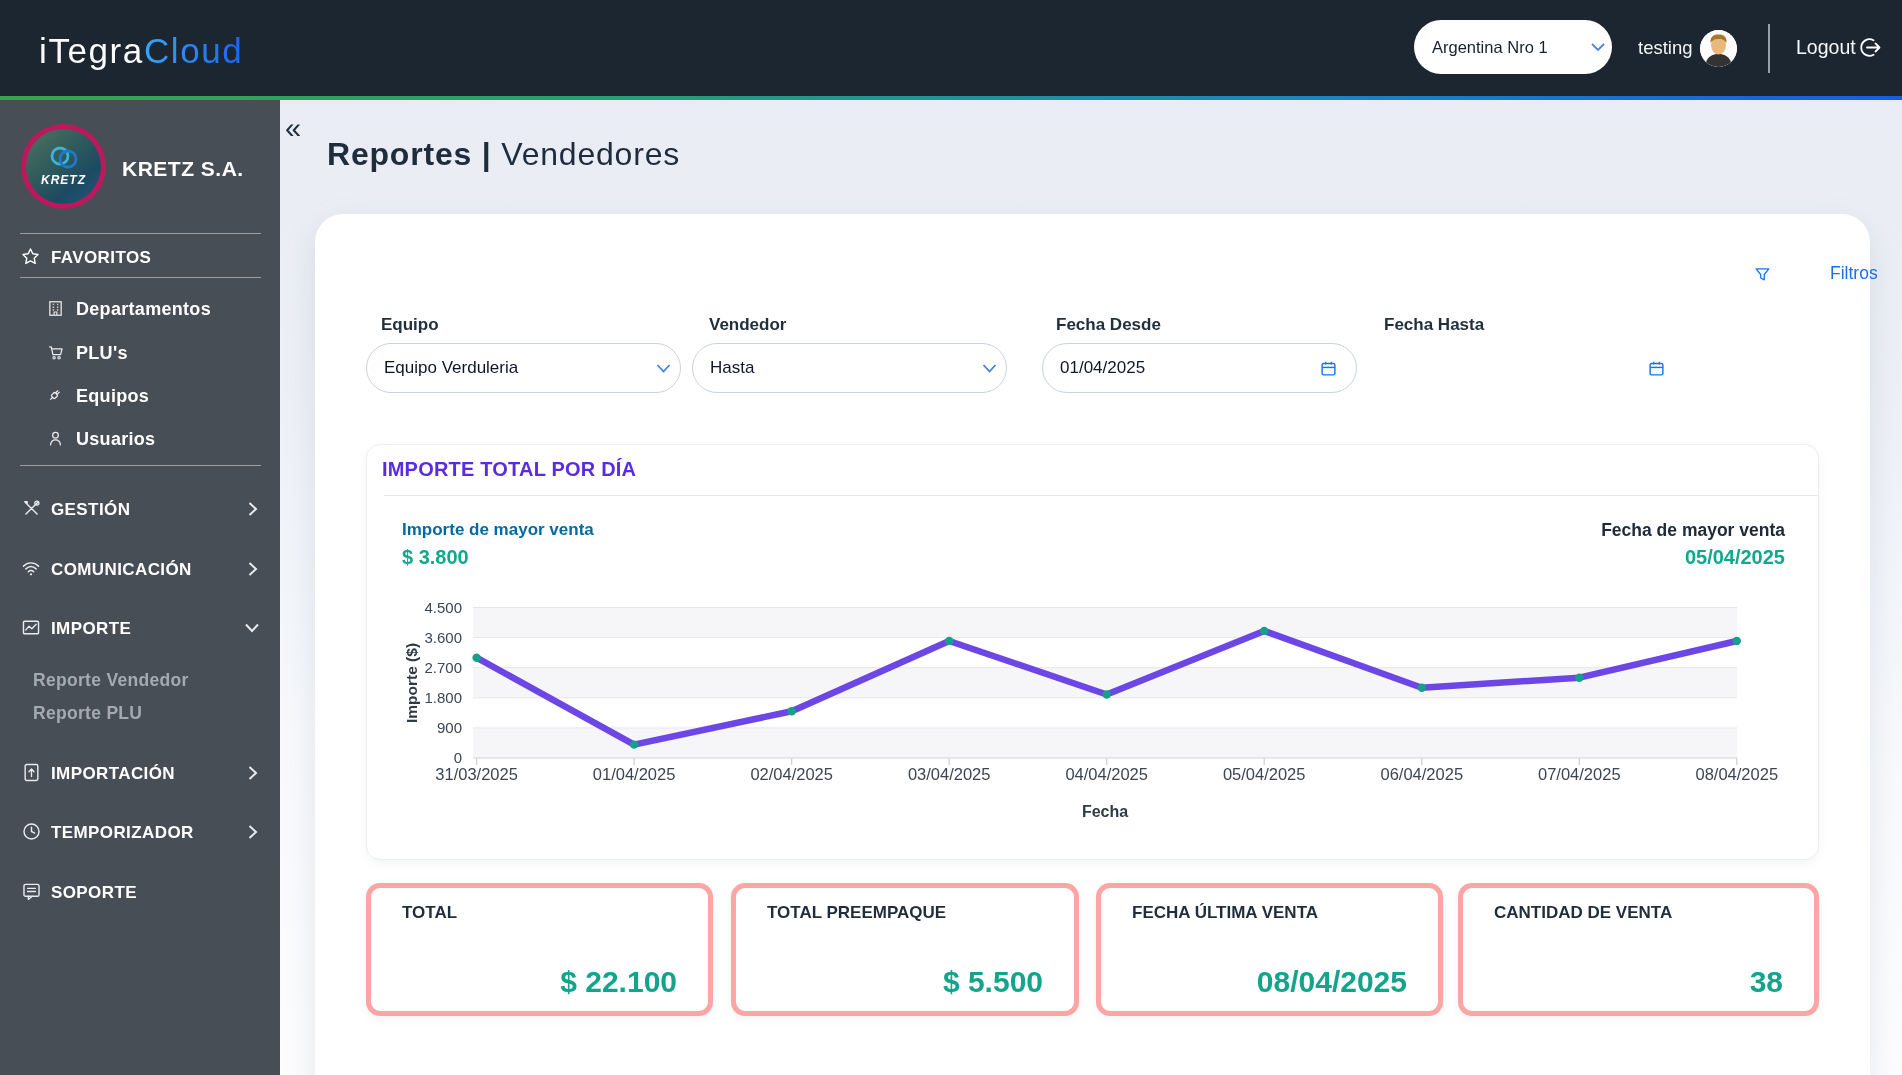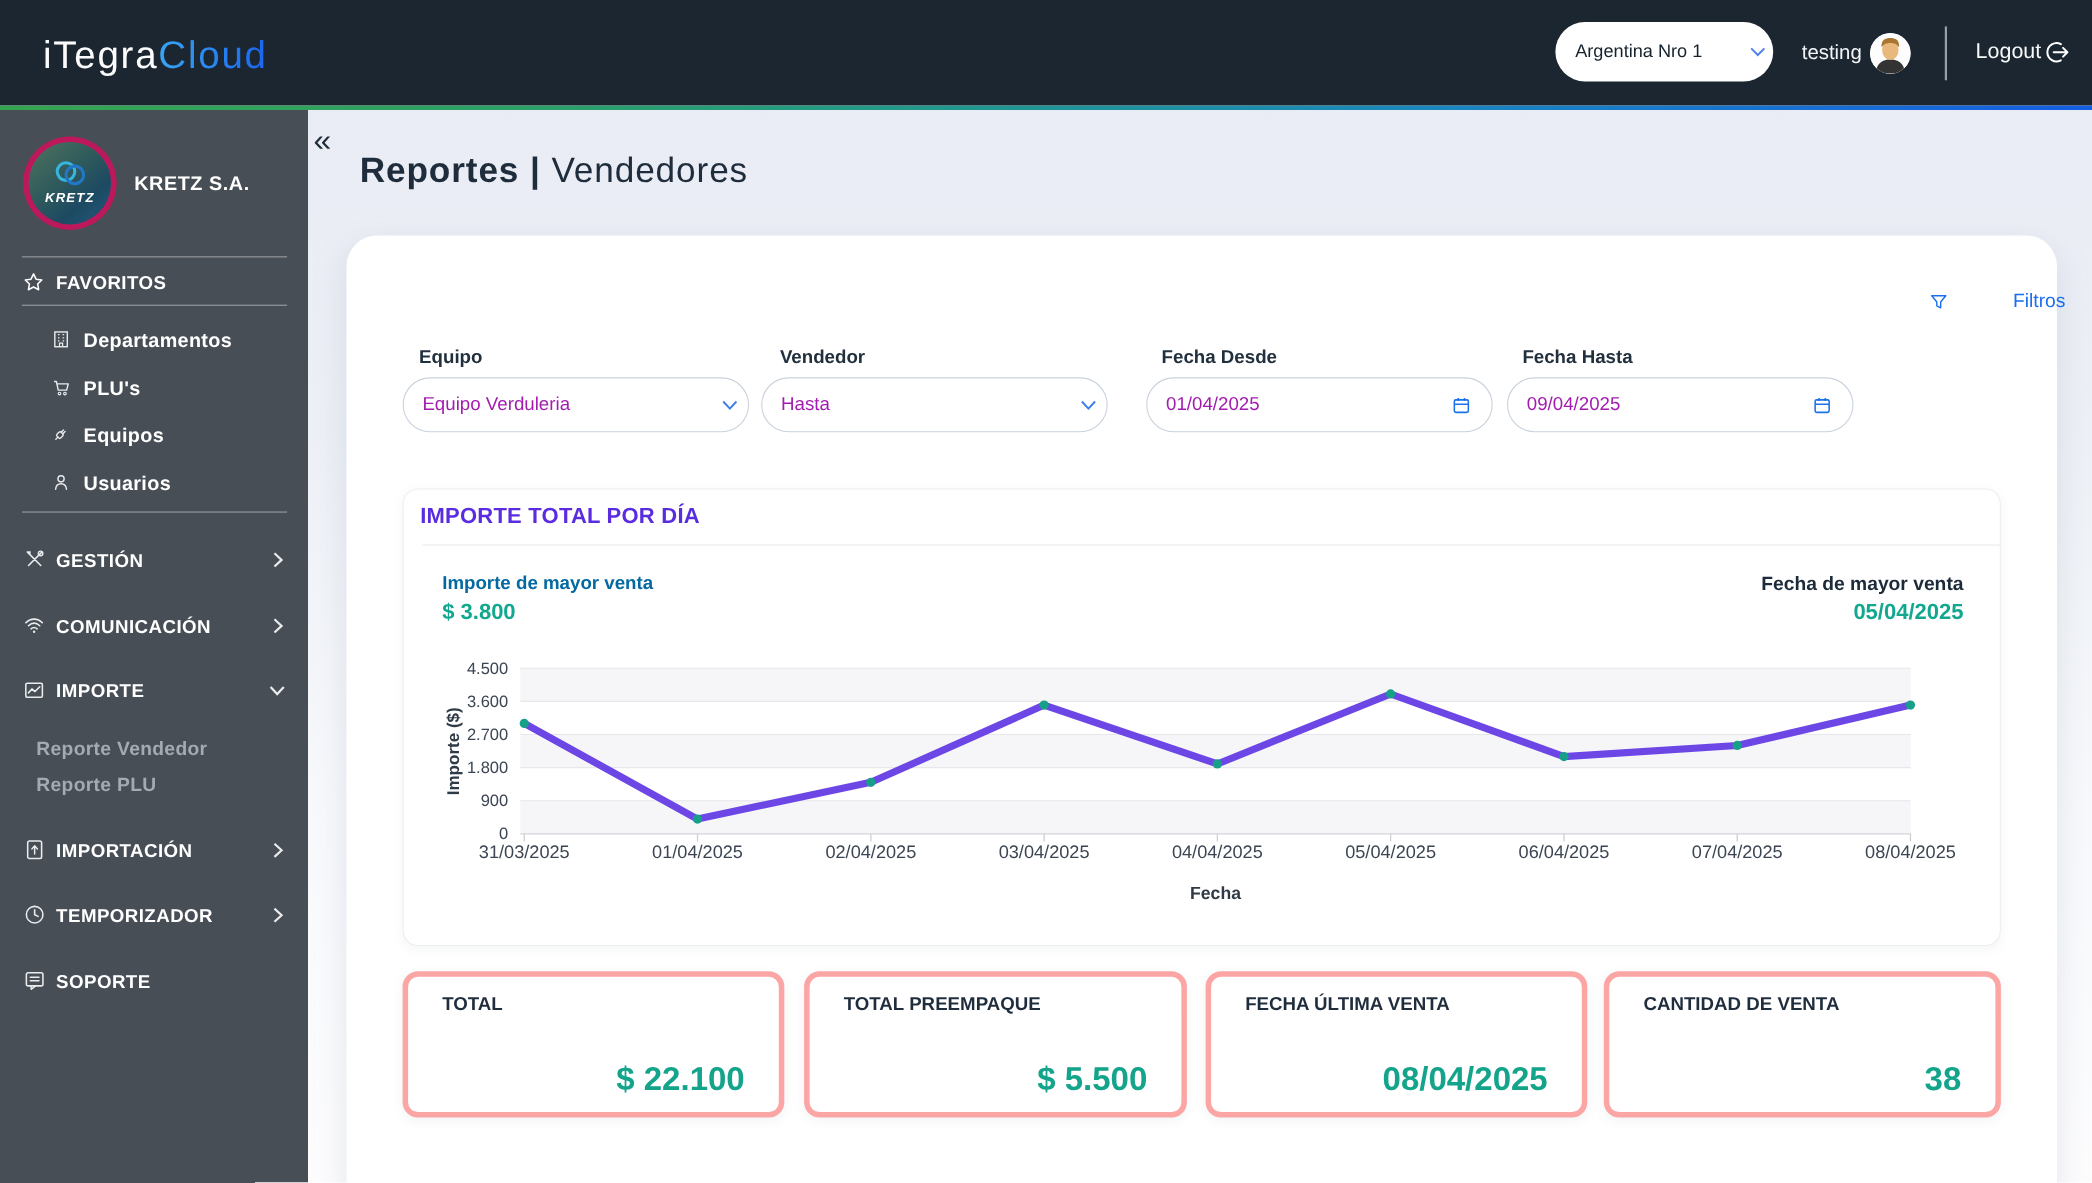--- a/index.html
+++ b/index.html
@@ -19,42 +19,42 @@
   #avatar { position:absolute; left:1700px; top:30px; width:37px; height:37px; border-radius:50%; background:#fff; overflow:hidden; }
   #navdiv { position:absolute; left:1768px; top:24px; width:2px; height:49px; background:#97a0a9; }
   #logout-txt { position:absolute; left:1796px; top:36px; font-size:19.5px; color:#f7f8f9; }
 
   
   #sidebar { position:absolute; left:0; top:100px; width:280px; height:975px; background:#484e55; }
   .sdiv { position:absolute; left:20px; width:241px; height:1px; background:rgba(255,255,255,0.45); }
   .kcircle { position:absolute; left:21px; top:24px; width:85px; height:85px; border-radius:50%; background:#be185d; }
   .kinner { position:absolute; left:5px; top:5px; width:75px; height:75px; border-radius:50%;
     background:linear-gradient(140deg,#50735f 0%, #315c5c 40%, #1d4a62 70%, #20587c 100%); overflow:hidden; }
-  .kretz-name { position:absolute; left:122px; top:57px; font-size:18px; font-weight:700; color:#fff; letter-spacing:0.5px; }
+  .kretz-name { position:absolute; left:122px; top:57px; font-size:21px; font-weight:700; color:#fff; letter-spacing:0.5px; }
   .sitem { position:absolute; color:#fff; font-weight:700; font-size:17px; letter-spacing:0.4px; }
   .sfav { position:absolute; color:#fff; font-weight:700; font-size:18px; letter-spacing:0.3px; }
   .ssub { position:absolute; color:#a4aab1; font-weight:700; font-size:17.5px; letter-spacing:0.3px; }
   .sicon { position:absolute; }
   .chev { position:absolute; }
 
   
   #content { position:absolute; left:280px; top:100px; width:1622px; height:975px;
     background:linear-gradient(180deg,#e9ecf4 0%,#edf0f6 30%,#f7f9fc 65%,#fdfdfe 100%); }
   #collapse { position:absolute; left:285px; top:112px; font-size:29px; color:#1e2c3a; }
   #h1 { position:absolute; left:327px; top:136px; font-size:32px; color:#1e2c3c; font-weight:400; letter-spacing:0.8px; }
   #h1 b { font-weight:800; }
 
   #bigcard { position:absolute; left:315px; top:214px; width:1555px; height:920px; background:#fff; border-radius:28px;
     box-shadow:0 12px 30px rgba(140,152,170,0.22); }
 
   #filtros { position:absolute; left:1830px; top:263px; font-size:17.5px; color:#1a6ef0; }
 
   .flabel { position:absolute; top:315px; font-size:17px; font-weight:700; color:#22303e; }
   .finput { position:absolute; top:343px; height:50px; background:#fff; border:1.6px solid #c9d2dd; border-radius:25px;
-    font-size:17px; color:#a21caf; line-height:47px; padding-left:17px; }
+    font-size:17px; color:#0f172a; line-height:47px; padding-left:17px; }
 
   #chartcard { position:absolute; left:366px; top:444px; width:1453px; height:416px; background:#fff; border-radius:14px;
     border:1px solid #eceef2; box-shadow:0 3px 10px rgba(100,110,130,0.07); }
   #ctitle { position:absolute; left:382px; top:458px; font-size:20px; font-weight:700; color:#5a2ce0; letter-spacing:0.2px; }
   #cdivider { position:absolute; left:384px; top:495px; width:1434px; height:1px; background:#e9eaee; }
   #imv-l1 { position:absolute; left:402px; top:520px; font-size:17px; font-weight:700; color:#0369a1; }
   #imv-l2 { position:absolute; left:402px; top:546px; font-size:20px; font-weight:700; color:#12a890; }
   #fmv-l1 { position:absolute; right:117px; top:520px; font-size:17.5px; font-weight:700; color:#1c2a39; }
   #fmv-l2 { position:absolute; right:117px; top:546px; font-size:20px; font-weight:700; color:#12a890; }
 
@@ -223,21 +223,20 @@
 
   <div class="flabel" style="left:1056px;">Fecha Desde</div>
   <div class="finput" style="left:1042px;width:315px;">01/04/2025</div>
   <svg class="abs" style="left:1320px;top:360px;" width="17" height="17" viewBox="0 0 24 24">
       <rect x="3" y="5" width="18" height="16" rx="2" fill="none" stroke="#1a73e8" stroke-width="2"></rect>
       <path d="M3 10.5 h18" stroke="#1a73e8" stroke-width="2"></path>
       <path d="M8 2.5 v4 M16 2.5 v4" stroke="#1a73e8" stroke-width="2"></path>
     </svg>
 
   <div class="flabel" style="left:1384px;">Fecha Hasta</div>
-  <div class="finput" style="left:1370px;width:315px;">09/04/2025</div>
   <svg class="abs" style="left:1648px;top:360px;" width="17" height="17" viewBox="0 0 24 24">
       <rect x="3" y="5" width="18" height="16" rx="2" fill="none" stroke="#1a73e8" stroke-width="2"></rect>
       <path d="M3 10.5 h18" stroke="#1a73e8" stroke-width="2"></path>
       <path d="M8 2.5 v4 M16 2.5 v4" stroke="#1a73e8" stroke-width="2"></path>
     </svg>
 
   <div id="chartcard"></div>
   <div id="ctitle">IMPORTE TOTAL POR DÍA</div>
   <div id="cdivider"></div>
   <div id="imv-l1">Importe de mayor venta</div>

